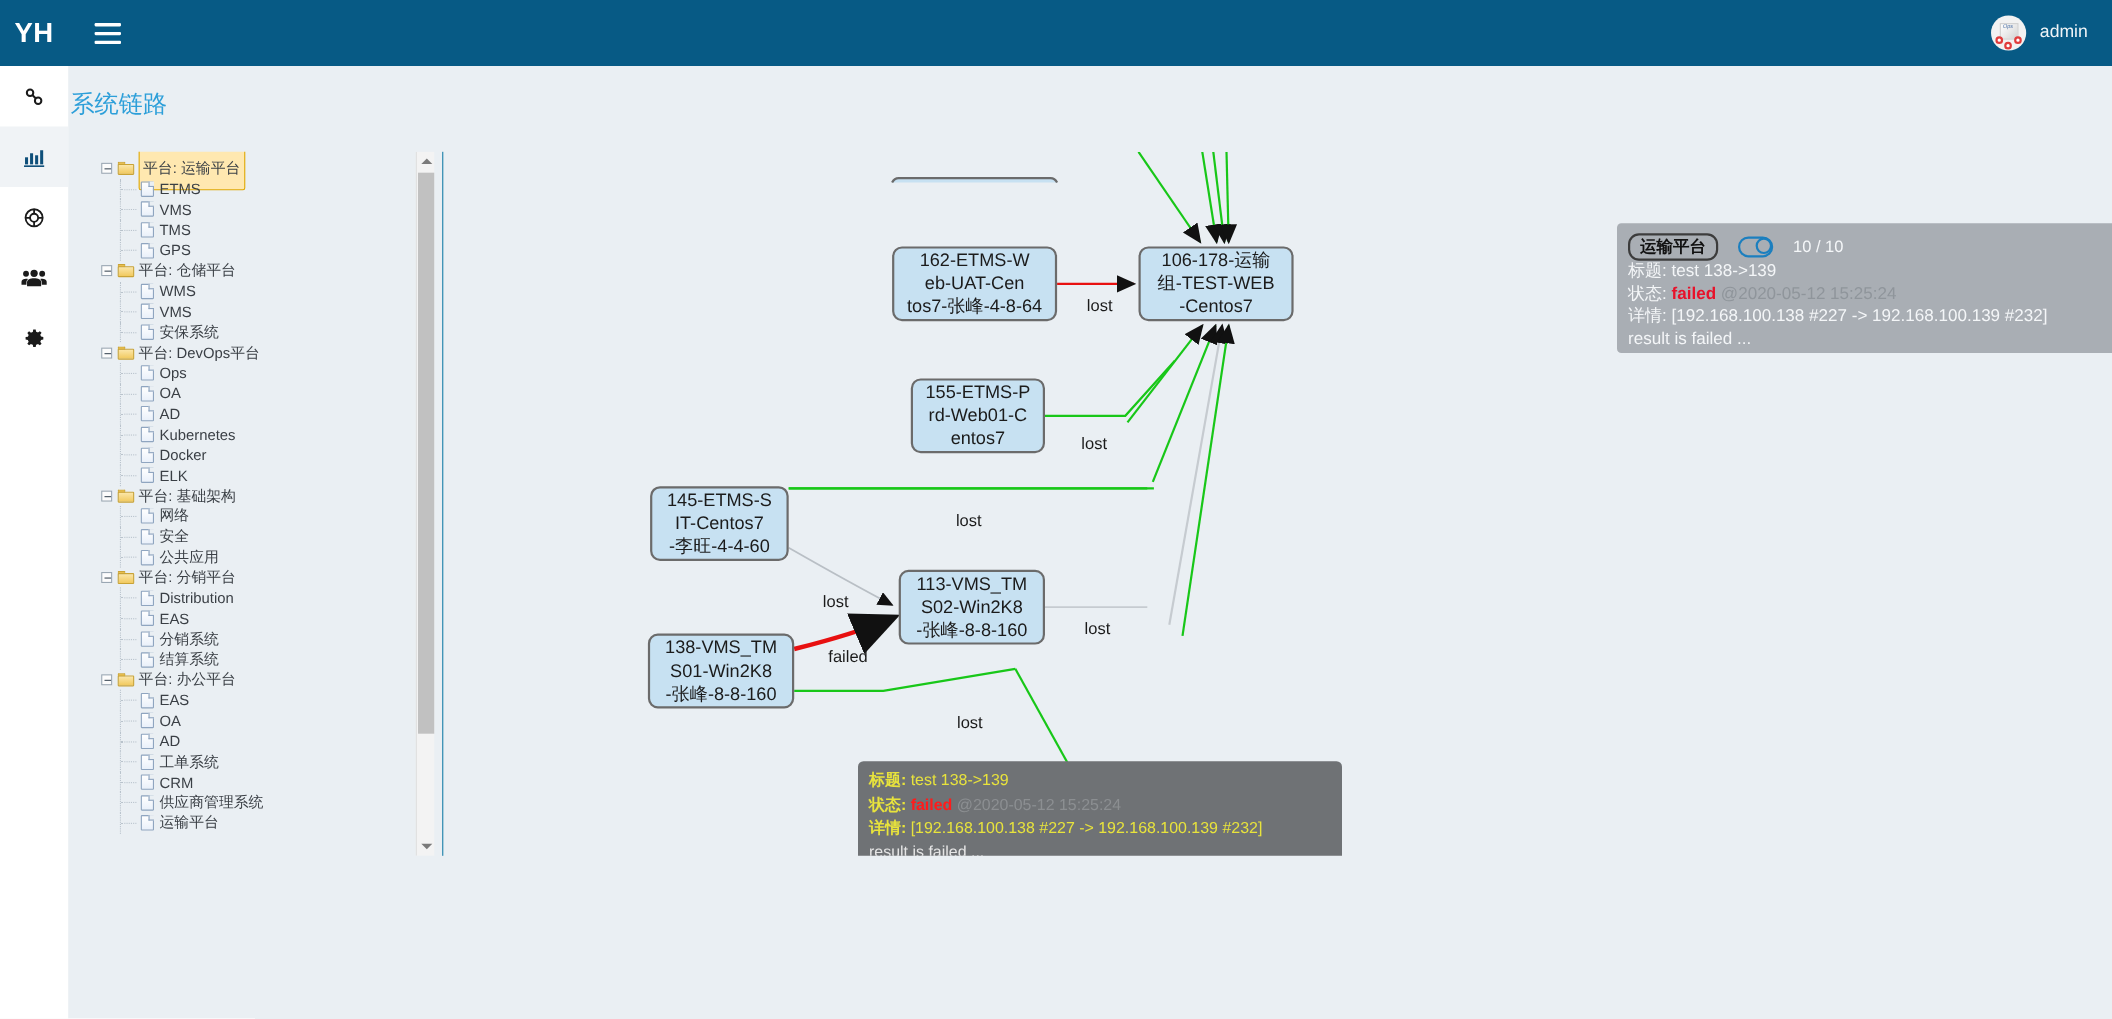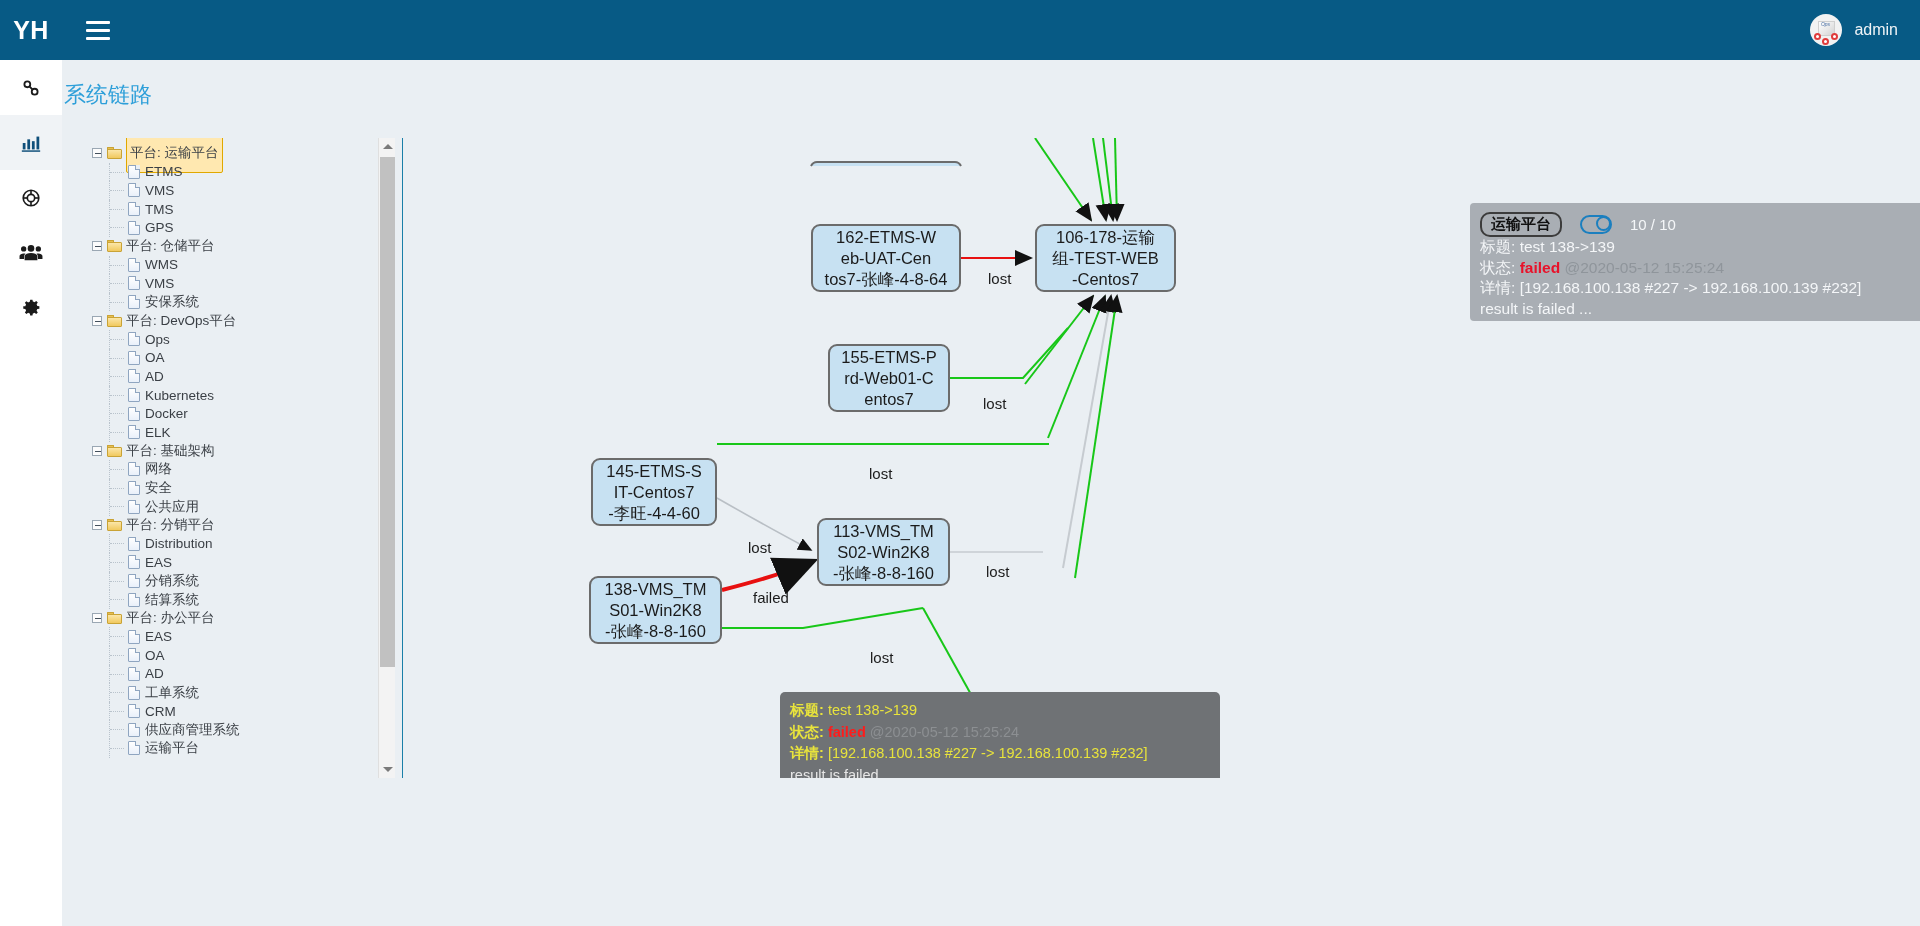--- a/index.html
+++ b/index.html
@@ -605,21 +605,21 @@
               <div>-Centos7</div>
             </div>
           </div>
           <div class="node" style="left: 425px; top: 206px; width: 122px; height: 68px;">
             <div>
               <div>155-ETMS-P</div>
               <div>rd-Web01-C</div>
               <div>entos7</div>
             </div>
           </div>
-          <div class="node" style="left: 188px; top: 320px; width: 126px; height: 68px;">
+          <div class="node" style="left: 188px; top: 304px; width: 126px; height: 68px;">
             <div>
               <div>145-ETMS-S</div>
               <div>IT-Centos7</div>
               <div>-李旺-4-4-60</div>
             </div>
           </div>
           <div class="node" style="left: 414px; top: 380px; width: 133px; height: 68px;">
             <div>
               <div>113-VMS_TM</div>
               <div>S02-Win2K8</div>

